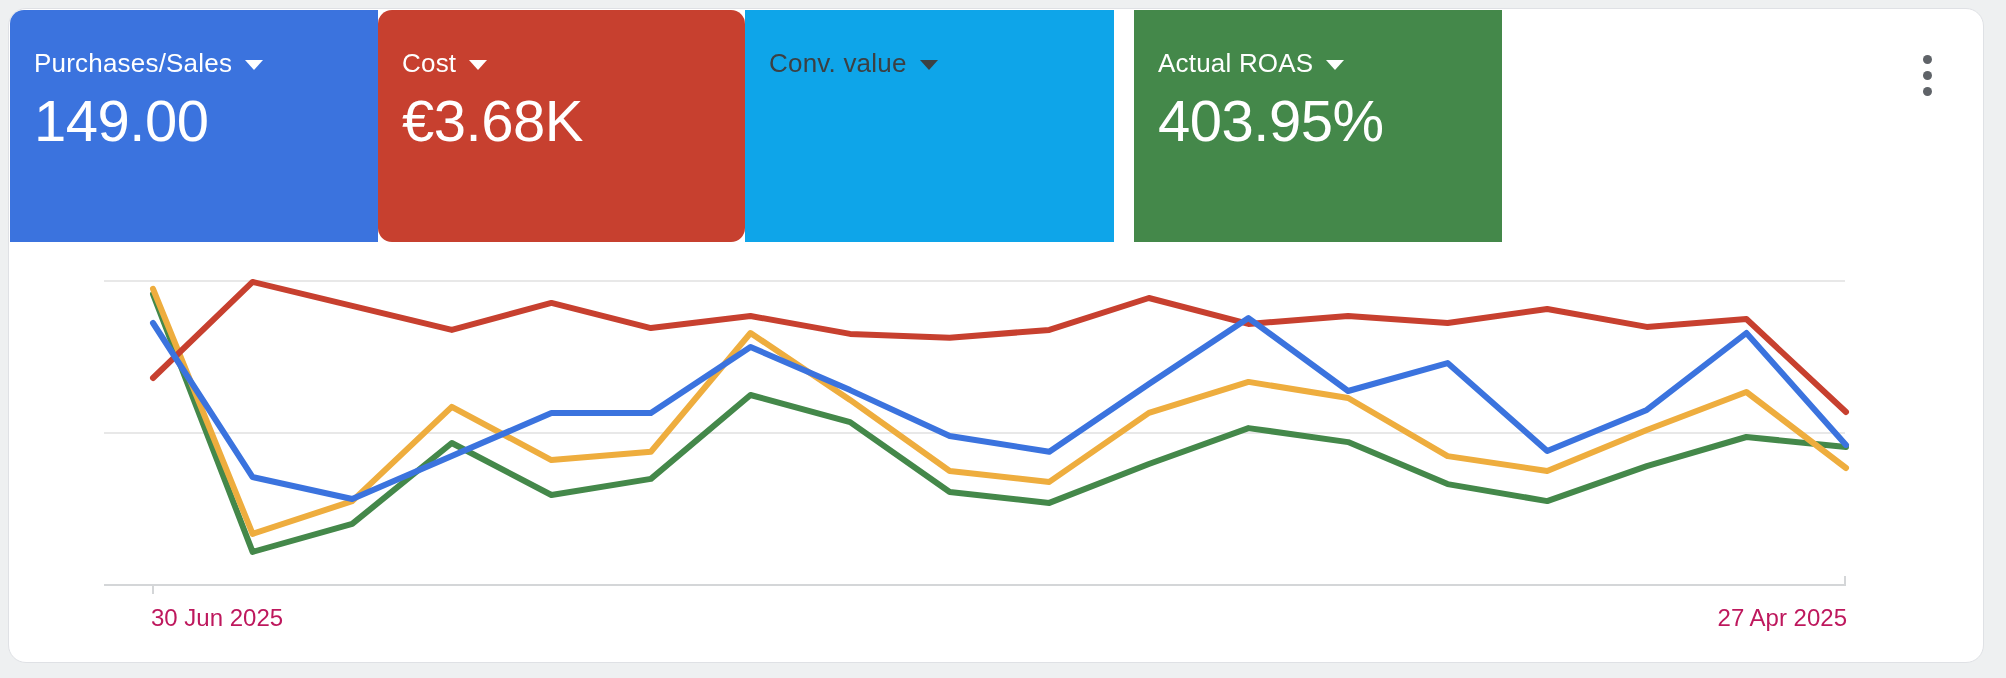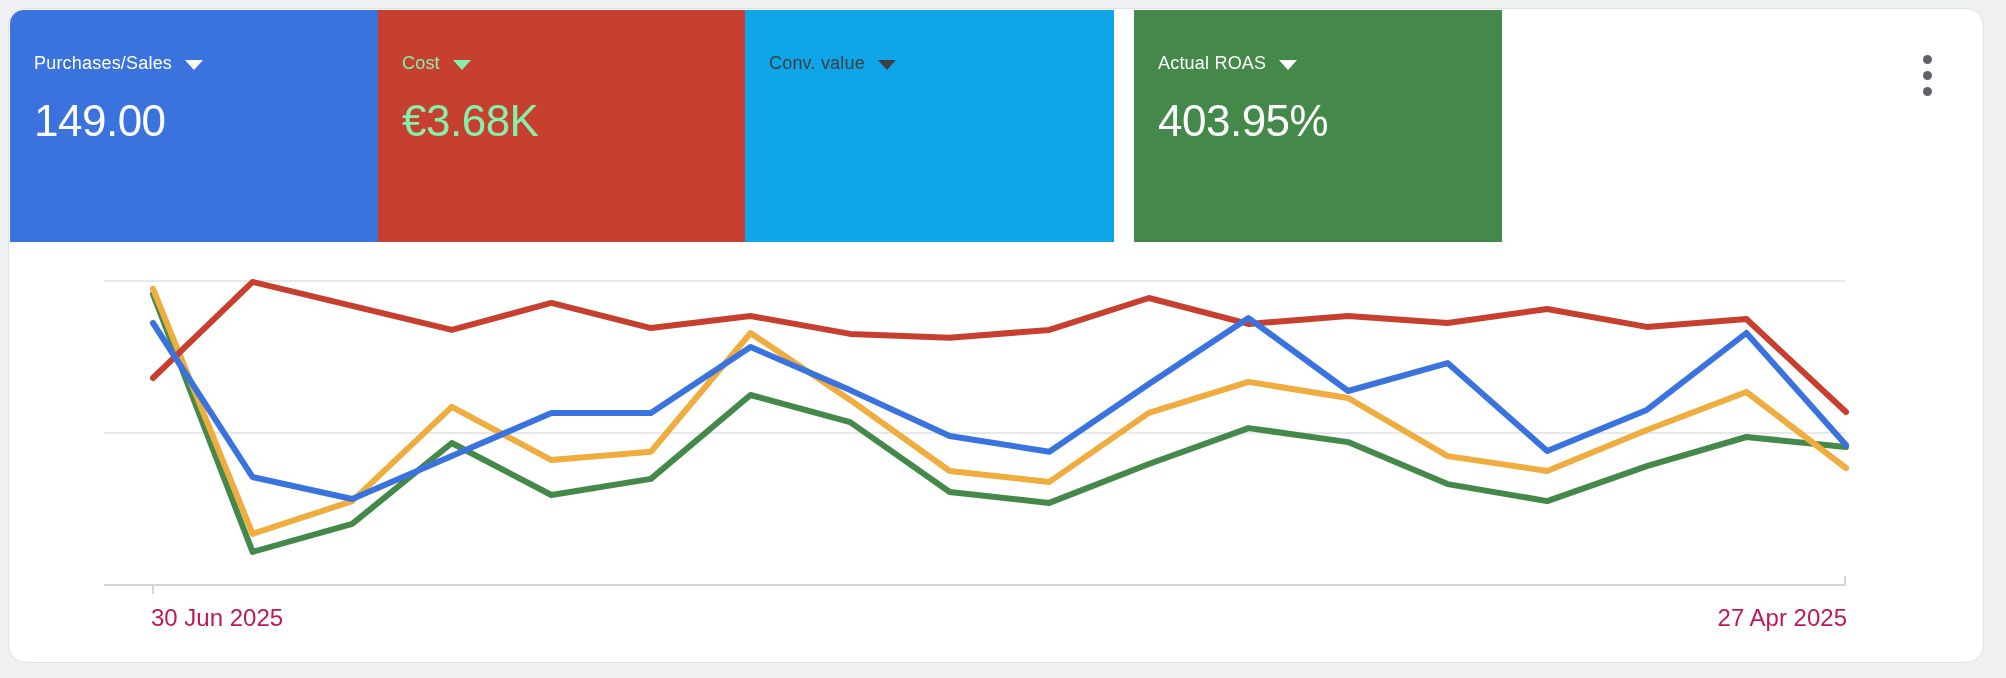--- a/index.html
+++ b/index.html
@@ -22,30 +22,30 @@
   .card{
     height:232px;box-sizing:border-box;padding:38px 20px 0 24px;
     cursor:pointer;
   }
   .card:nth-child(1){width:368px;border-top-left-radius:14px;}
   .card:nth-child(2){width:367px;}
   .card:nth-child(3){width:369px;}
   .card:nth-child(4){width:368px;margin-left:20px;}
   .card-label-row{
     display:flex;align-items:center;gap:13px;
-    font-size:18px;line-height:30px;letter-spacing:0.2px;
+    font-size:26px;line-height:30px;letter-spacing:0.2px;
     white-space:nowrap;
   }
   .caret{
     width:0;height:0;flex:0 0 auto;
     border-left:9px solid transparent;border-right:9px solid transparent;
     border-top:10px solid currentColor;margin-top:3px;
   }
   .card-value{
-    margin-top:13px;font-size:44px;line-height:60px;letter-spacing:-0.5px;
+    margin-top:13px;font-size:58px;line-height:60px;letter-spacing:-0.5px;
     white-space:nowrap;
   }
   .kebab{
     position:absolute;left:1901px;top:44px;width:52px;height:62px;
     display:flex;flex-direction:column;align-items:center;justify-content:center;
     gap:7px;background:transparent;border:none;cursor:pointer;padding:0;
   }
   .kebab .dot{width:9px;height:9px;border-radius:50%;background:#5f6368;}
   #chart-svg{position:absolute;left:0;top:0;}
   .axis-label{
@@ -78,21 +78,21 @@
   </svg>
 
   <div class="cards">
     <div class="card" style="background-color: rgb(59, 115, 222); color: rgb(255, 255, 255);">
       <div class="card-label-row">
         <span>Purchases/Sales</span>
         <span class="caret"></span>
       </div>
       <div class="card-value">149.00</div>
     </div>
-    <div class="card" style="background-color: rgb(199, 64, 47); color: #86efac;">
+    <div class="card" style="background-color: rgb(199, 64, 47); color: #ffffff; border-radius: 14px;">
       <div class="card-label-row">
         <span>Cost</span>
         <span class="caret"></span>
       </div>
       <div class="card-value">€3.68K</div>
     </div>
     <div class="card" style="background-color: #0ea5e9; color: rgb(60, 64, 67);">
       <div class="card-label-row">
         <span>Conv. value</span>
         <span class="caret"></span>

